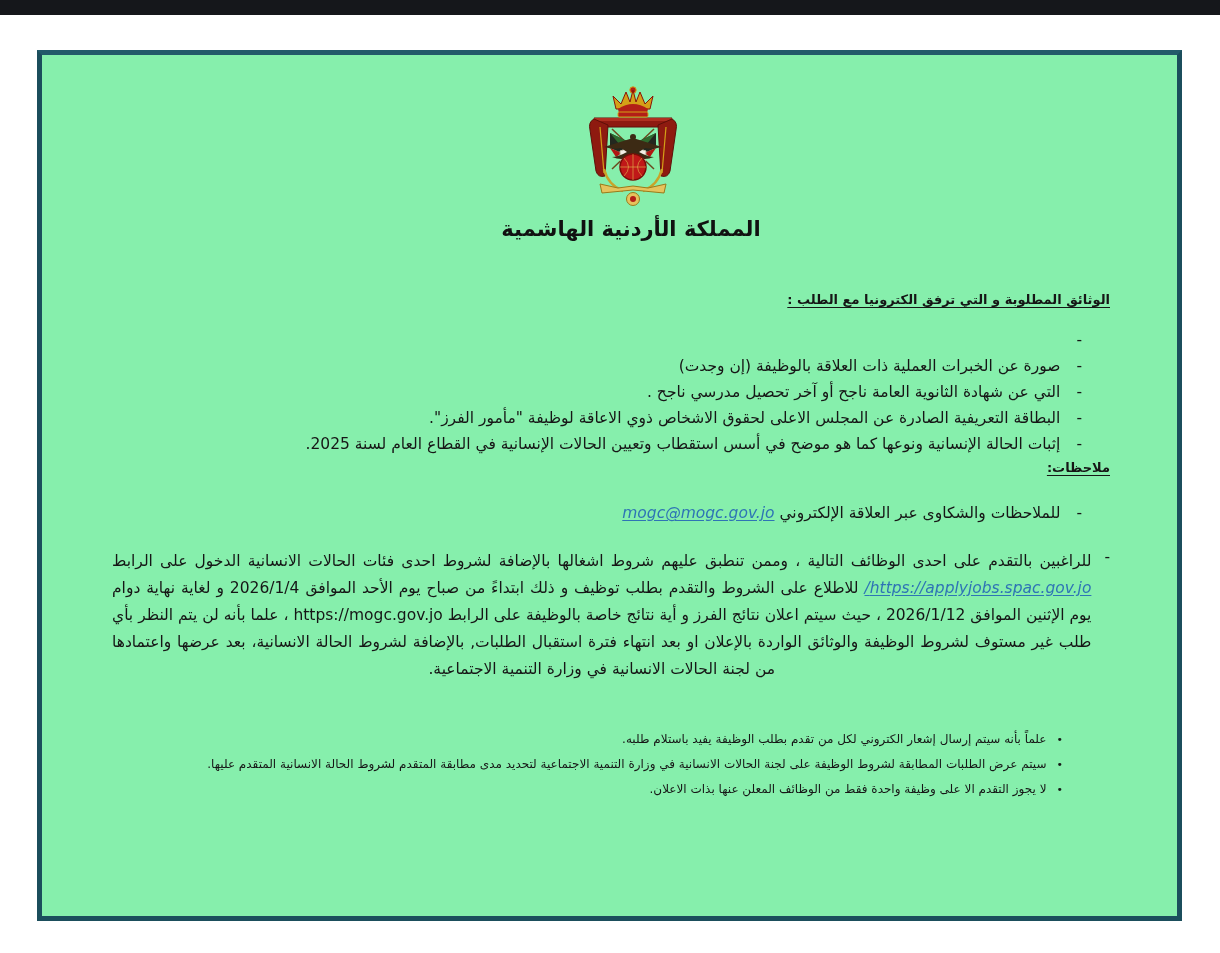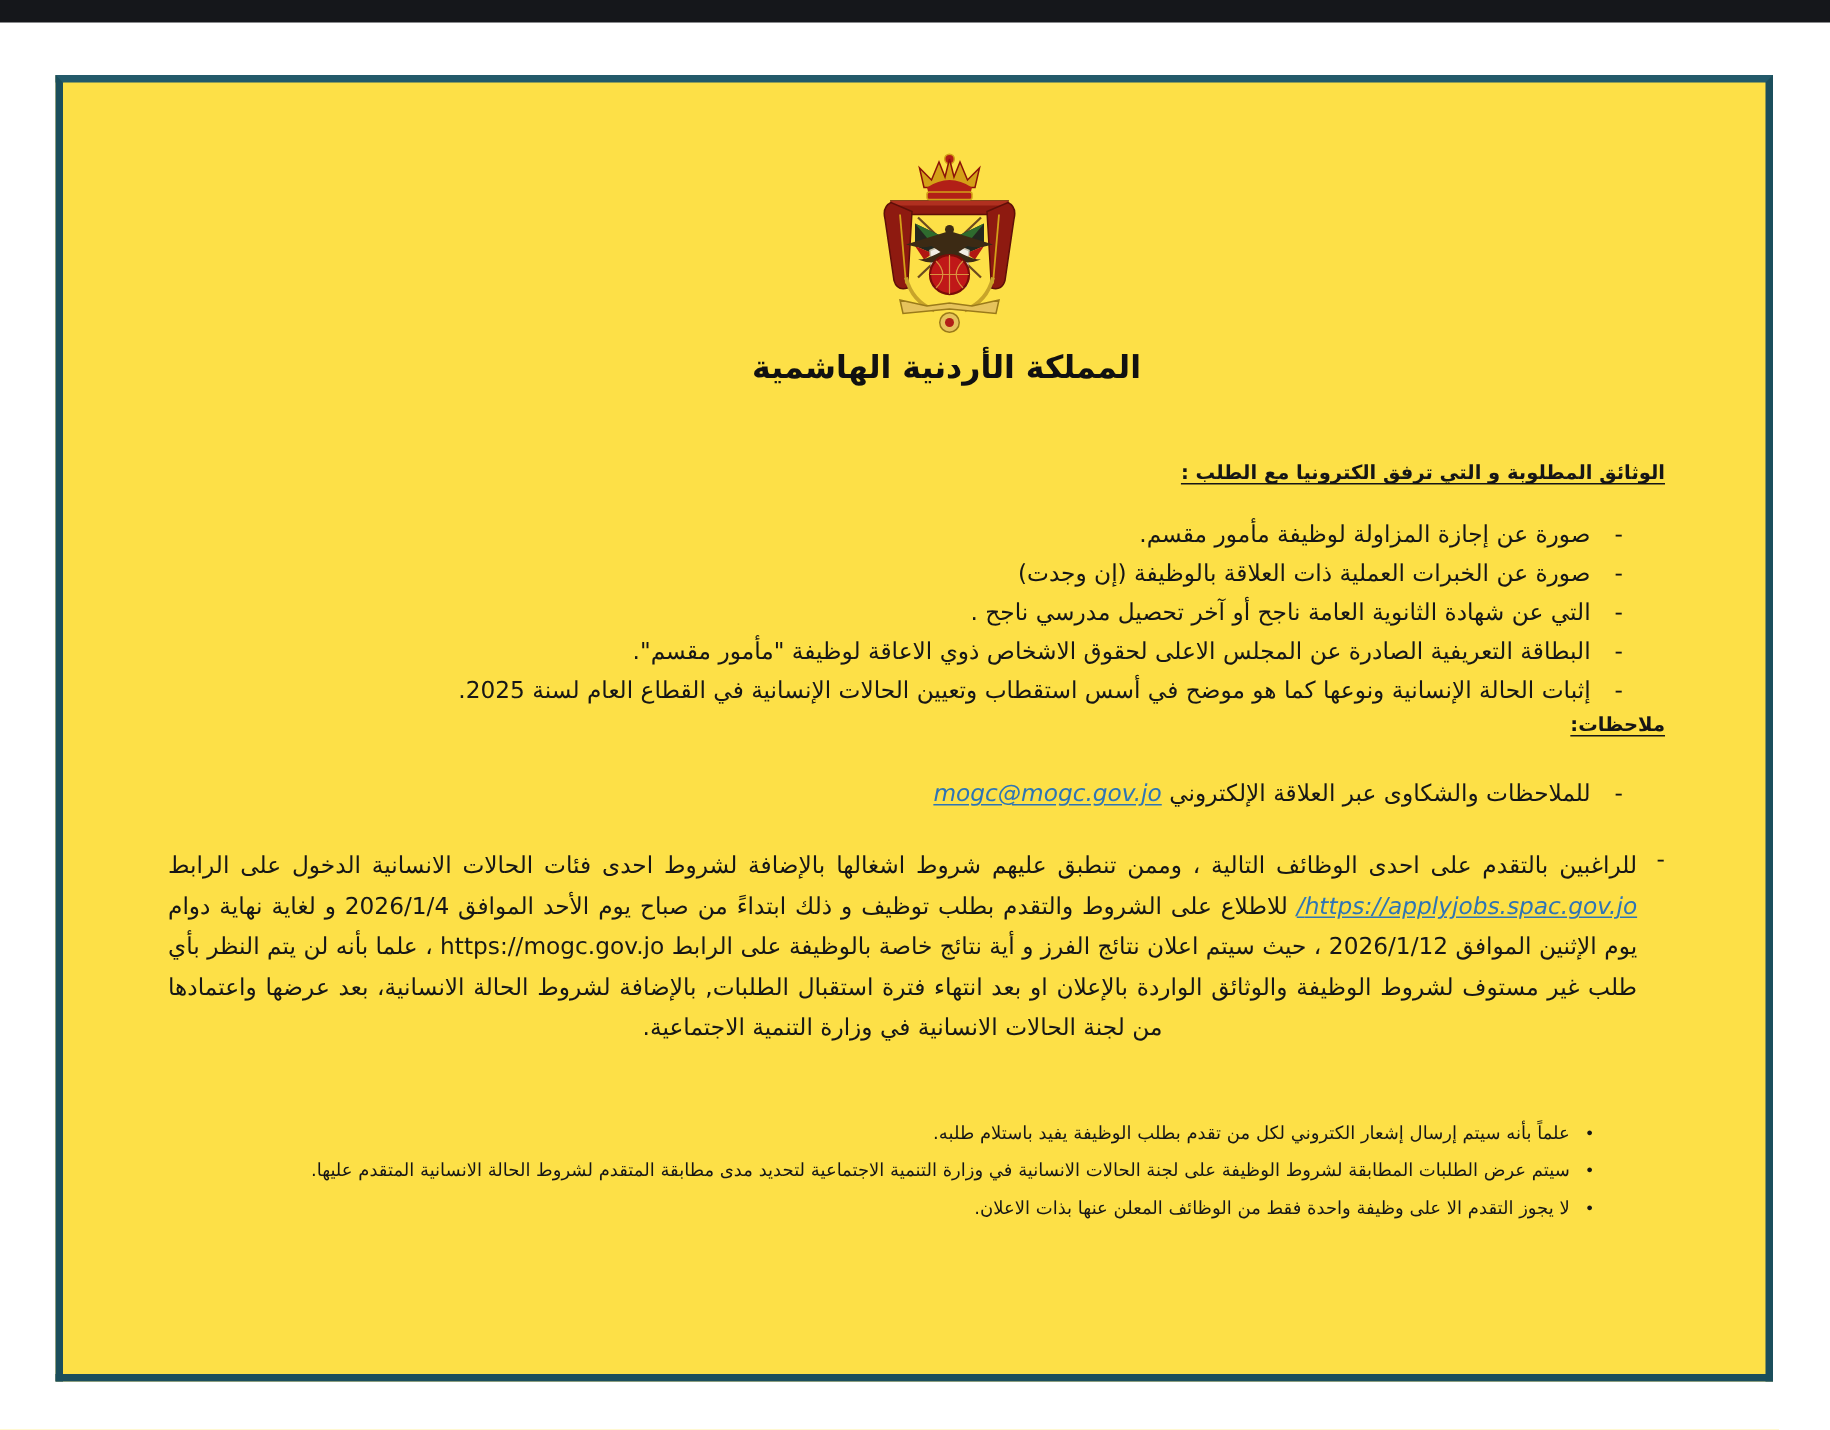--- a/index.html
+++ b/index.html
@@ -14,22 +14,22 @@
     position: absolute; left: 0; top: 0;
     width: 1220px; height: 15px;
     background: #15171b;
   }
   .page {
     position: absolute; left: 37px; top: 50px;
     width: 1145px; height: 871px;
     box-sizing: border-box;
     border: 5px solid #1b4e5c;
     border-top-color: #235a6a;
-    background: #fde047;
-    padding: 16px 67px 0 70px;
+    background: #86efac;
+    padding: 0 67px 0 70px;
   }
   .emblem-row {
     text-align: center;
     margin-top: 30px;
     transform: translateX(22px);
   }
   .calligraphy {
     text-align: center;
     transform: translateX(20px);
     margin-top: 4px;
@@ -149,33 +149,32 @@
     </svg>
   </div>
 
   <div class="calligraphy">المملكة الأردنية الهاشمية</div>
 
   <div class="section-heading documents-heading">الوثائق المطلوبة و التي ترفق الكترونيا مع الطلب :</div>
 
   <div class="doc-list">
     <div class="doc-item">
       <span class="dash">-</span>
-      <span>صورة عن إجازة المزاولة لوظيفة مأمور مقسم.</span>
     </div>
     <div class="doc-item">
       <span class="dash">-</span>
       <span>صورة عن الخبرات العملية ذات العلاقة بالوظيفة (إن وجدت)</span>
     </div>
     <div class="doc-item">
       <span class="dash">-</span>
       <span>التي عن شهادة الثانوية العامة ناجح أو آخر تحصيل مدرسي ناجح .</span>
     </div>
     <div class="doc-item">
       <span class="dash">-</span>
-      <span>البطاقة التعريفية الصادرة عن المجلس الاعلى لحقوق الاشخاص ذوي الاعاقة لوظيفة "مأمور مقسم".</span>
+      <span>البطاقة التعريفية الصادرة عن المجلس الاعلى لحقوق الاشخاص ذوي الاعاقة لوظيفة "مأمور الفرز".</span>
     </div>
     <div class="doc-item">
       <span class="dash">-</span>
       <span>إثبات الحالة الإنسانية ونوعها كما هو موضح في أسس استقطاب وتعيين الحالات الإنسانية في القطاع العام لسنة 2025.</span>
     </div>
   </div>
 
   <div class="section-heading notes-heading">ملاحظات:</div>
 
   <div class="email-line">

